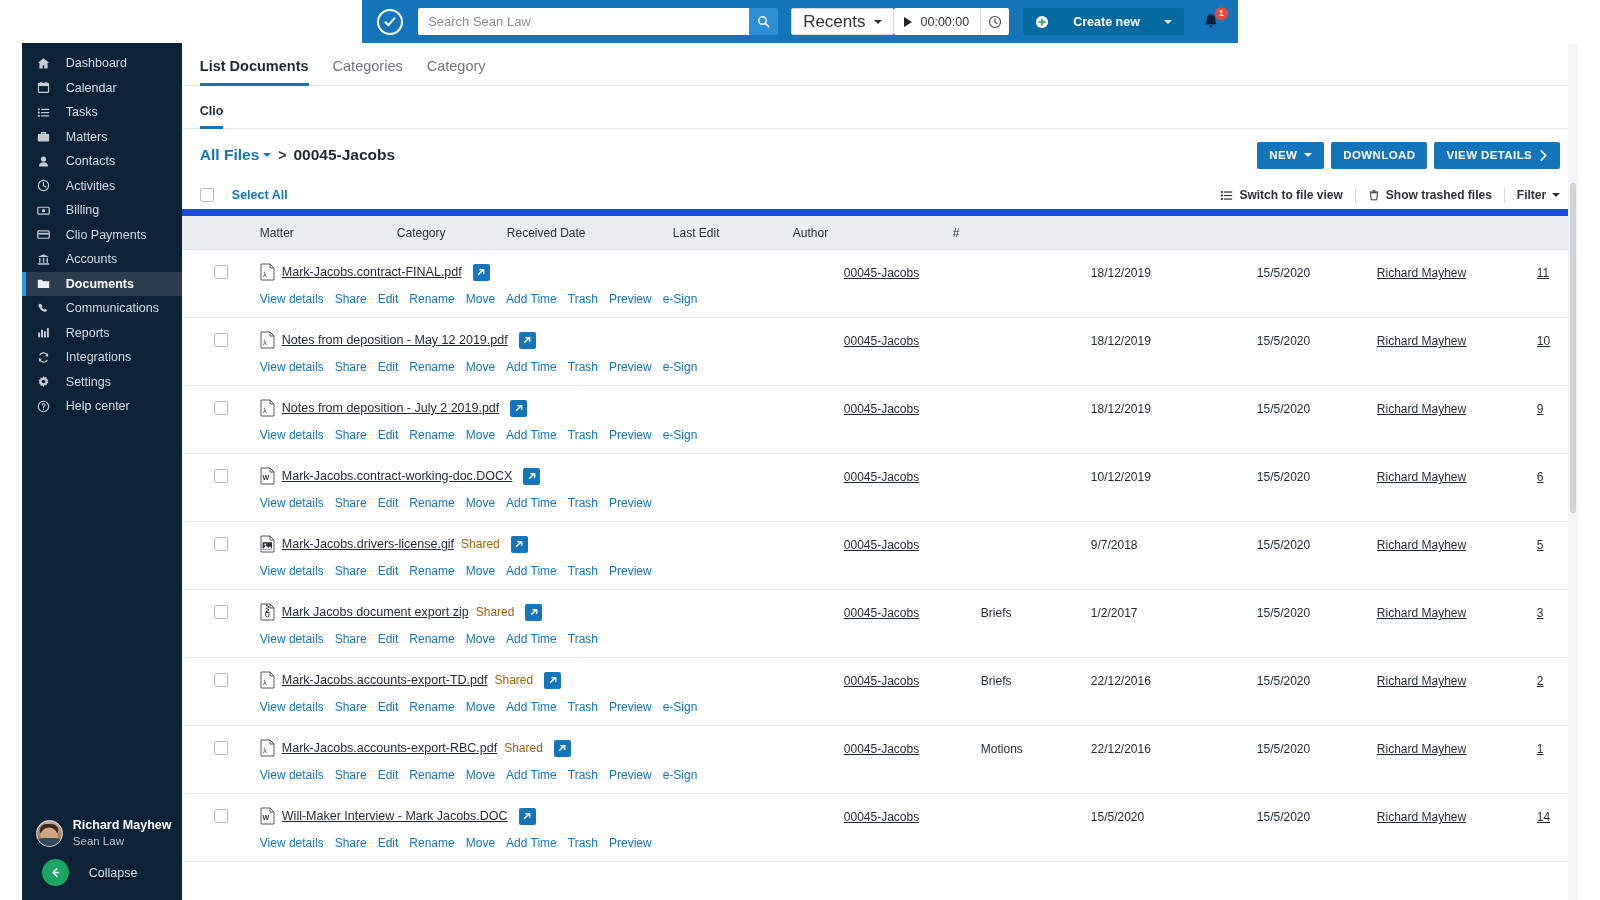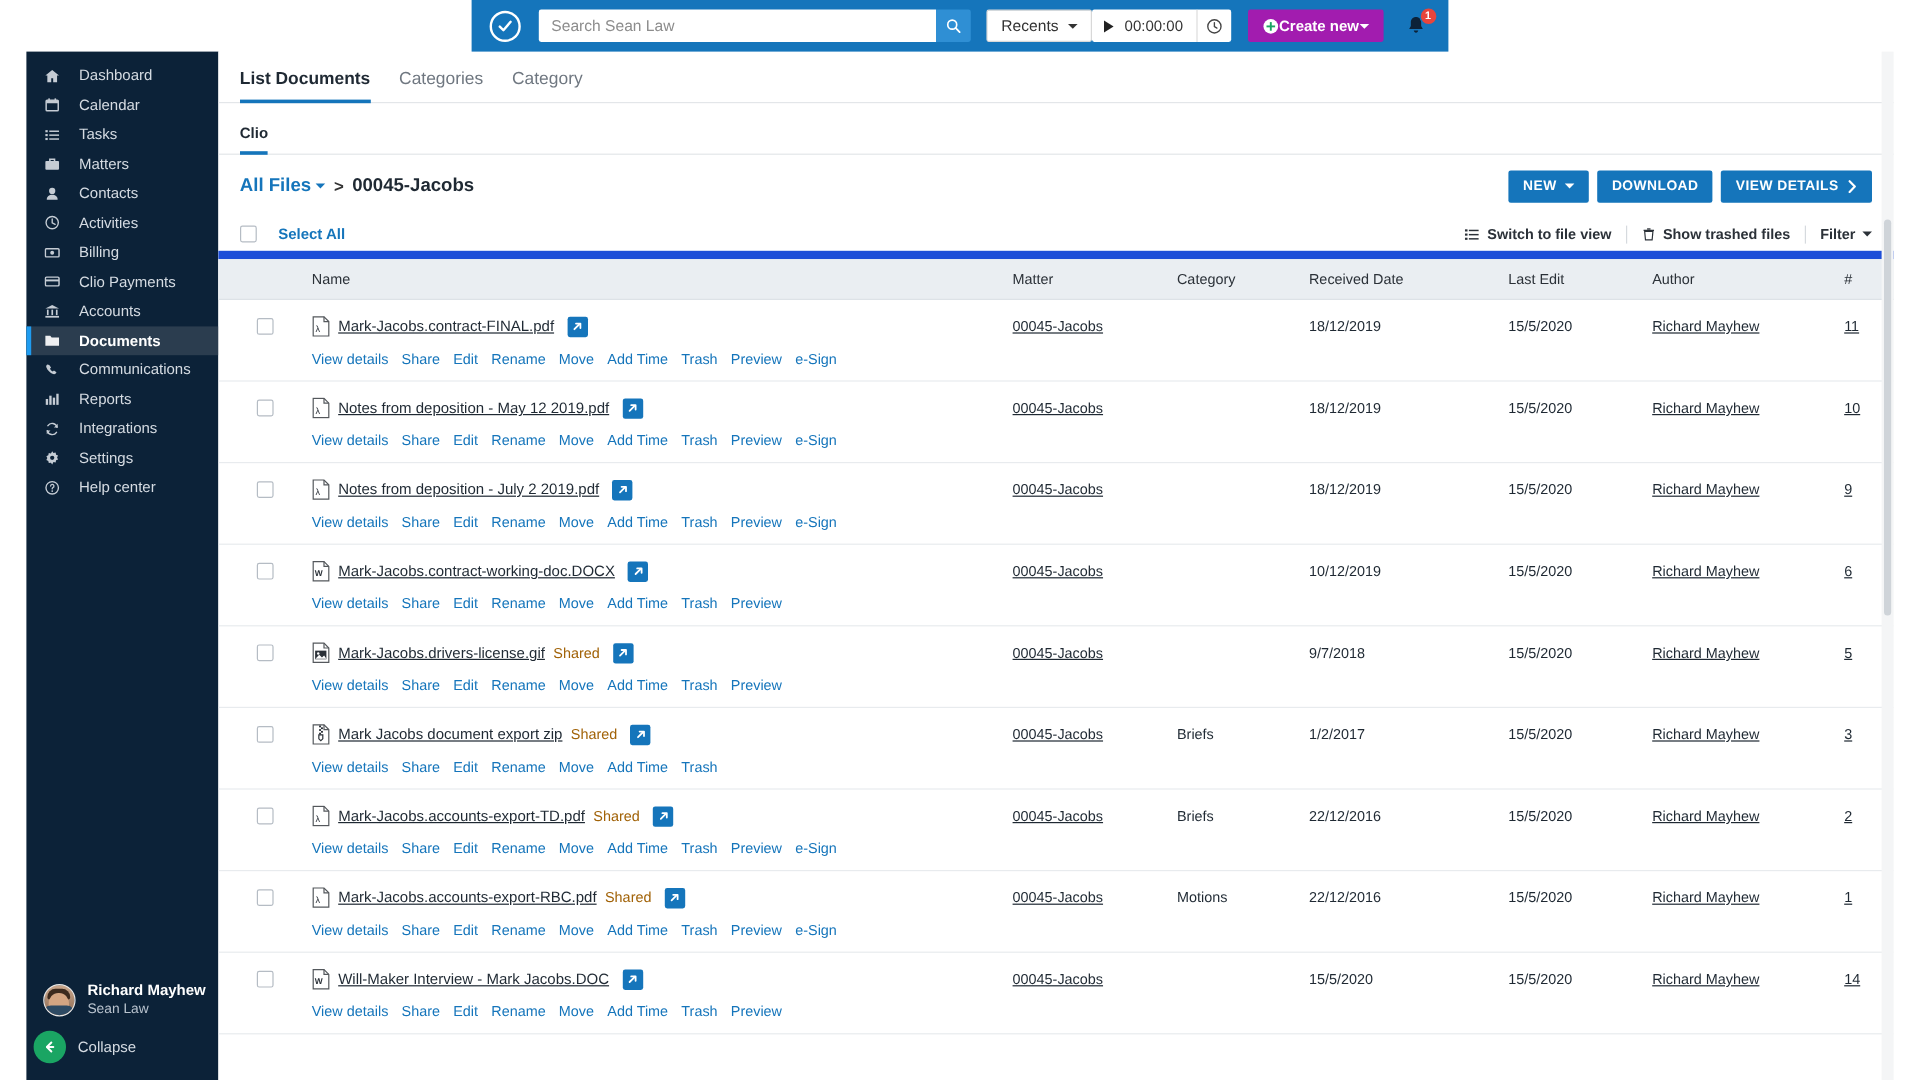--- a/index.html
+++ b/index.html
@@ -29,36 +29,36 @@
     font-family: "Liberation Sans", sans-serif; background: #fff;
     border-radius: 2px 0 0 2px;
   }
   .search-input::placeholder { color: #8d8d8d; }
   .search-btn {
     width: 29px; height: 27px; background: #2f8fd4; border: none; cursor: pointer;
     display:flex; align-items:center; justify-content:center; border-radius: 0 2px 2px 0;
   }
   .recents-btn {
     margin-left: 13px; height: 27px; background: #fff; border: 1px solid #d8d8d8;
-    border-radius: 2px; padding: 0 11px; font-size: 13px; color: #333; cursor: pointer;
+    border-radius: 2px; padding: 0 11px; font-size: 17px; color: #333; cursor: pointer;
     display: flex; align-items: center; gap: 8px; font-family: "Liberation Sans", sans-serif;
   }
   .caret-dn { width:0;height:0;border-left:4px solid transparent;border-right:4px solid transparent;border-top:4px solid currentColor; display:inline-block; }
   .topbar-right { margin-left: auto; display: flex; align-items: center; gap: 14px; }
   .timer {
     height: 27px; background: #fff; border-radius: 2px; display: flex; align-items: center;
     font-size: 12.5px; color: #333; overflow: hidden;
   }
   .timer-main { display:flex; align-items:center; gap:9px; padding: 0 11px 0 10px; }
   .timer-sep { width: 1px; height: 27px; background: #dcdcdc; }
   .timer-clock { padding: 0 7px; display:flex; align-items:center; }
   .play-tri { width:0;height:0;border-top:5px solid transparent;border-bottom:5px solid transparent;border-left:8px solid #222; }
   .create-btn {
-    height: 27px; background: #a21caf; border-radius: 2px; color: #fff;
-    font-size: 12.5px; font-weight: bold; padding: 0 12px; display: flex; align-items: center; gap: 0;
+    height: 27px; background: #0369a1; border-radius: 2px; color: #fff;
+    font-size: 12.5px; font-weight: bold; padding: 0 12px; display: flex; align-items: center; gap: 24px;
     cursor: pointer; border: none; font-family: "Liberation Sans", sans-serif;
   }
   .bell-wrap { position: relative; width: 26px; height: 26px; display:flex; align-items:center; justify-content:center; cursor:pointer; }
   .bell-badge {
     position: absolute; top: -3px; right: -5px; background: #e8453c; color: #fff;
     font-size: 9px; font-weight: bold; min-width: 15px; height: 15px; border-radius: 50%;
     display: flex; align-items: center; justify-content: center; border: 1.5px solid #1575bb;
   }
 
   
@@ -82,21 +82,21 @@
   .user-row { display: flex; align-items: center; padding: 0 0 10px 14px; gap: 10px; }
   .avatar {
     width: 27px; height: 27px; border-radius: 50%; overflow: hidden; flex: 0 0 27px;
     background: linear-gradient(#caa78c,#8d6a52); position: relative; border: 1px solid #e8e8e8;
   }
   .avatar .face { position:absolute; left:50%; top:55%; transform:translate(-50%,-40%); width:17px; height:19px; background:#d4a582; border-radius:48% 48% 45% 45%; }
   .avatar .hair { position:absolute; left:50%; top:12%; transform:translateX(-50%); width:19px; height:9px; background:#3c2a1e; border-radius:9px 9px 3px 3px; }
   .avatar .shirt { position:absolute; bottom:0; left:50%; transform:translateX(-50%); width:27px; height:8px; background:#2e4a63; border-radius:7px 7px 0 0; }
   .user-name { font-size: 12.5px; color: #fff; font-weight: bold; line-height: 1.25; }
   .user-org { font-size: 11.5px; color: #b9c3ce; line-height: 1.3; }
-  .collapse-row { display:flex; align-items:center; padding-left: 6px; gap: 10px; cursor:pointer; }
+  .collapse-row { display:flex; align-items:center; padding-left: 20px; gap: 20px; cursor:pointer;text-decoration:underline; }
   .collapse-circle { width: 27px; height: 27px; border-radius: 50%; background: #1aa563; display:flex; align-items:center; justify-content:center; flex:0 0 27px; }
   .collapse-label { font-size: 12.5px; color: #d5dbe2; }
 
   
   .main { flex: 1; min-width: 0; background: #fff; display: flex; flex-direction: column; position: relative; }
 
   .tabs-row { height: 43px; display: flex; align-items: flex-end; padding: 0 0 0 18px; border-bottom: 1px solid #e3e6e9; }
   .tab {
     font-size: 14.5px; color: #6f7780; padding: 0 0 9px 0; margin-right: 24px; cursor: pointer;
     border-bottom: 3px solid transparent; position: relative; top: 1px; margin-top: 28px;
@@ -497,21 +497,20 @@
           <span class="tb-divider"></span>
           <span class="tb-item" style="padding-right:4px;">
             <span>Filter</span>
             <span class="caret-dn"></span>
           </span>
         </div>
       </div>
 
       <div class="table-head">
         <div class="c-chk"></div>
-        <div class="c-name th">Name</div>
         <div class="c-matter th">Matter</div>
         <div class="c-cat th">Category</div>
         <div class="c-recv th">Received Date</div>
         <div class="c-edit th">Last Edit</div>
         <div class="c-auth th">Author</div>
         <div class="c-num th">#</div>
       </div>
 
       <div class="rows" id="rows-host">
           <div class="row">

